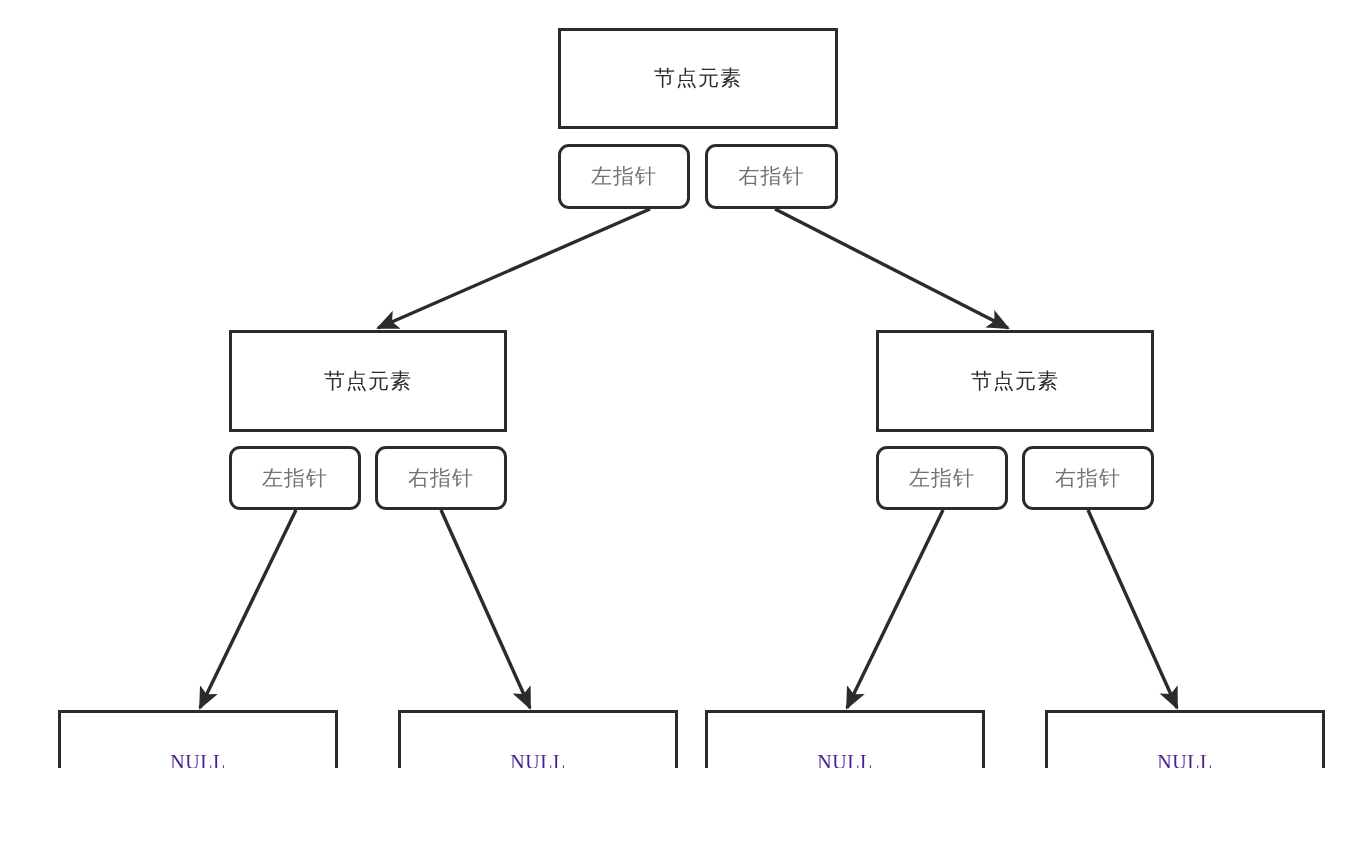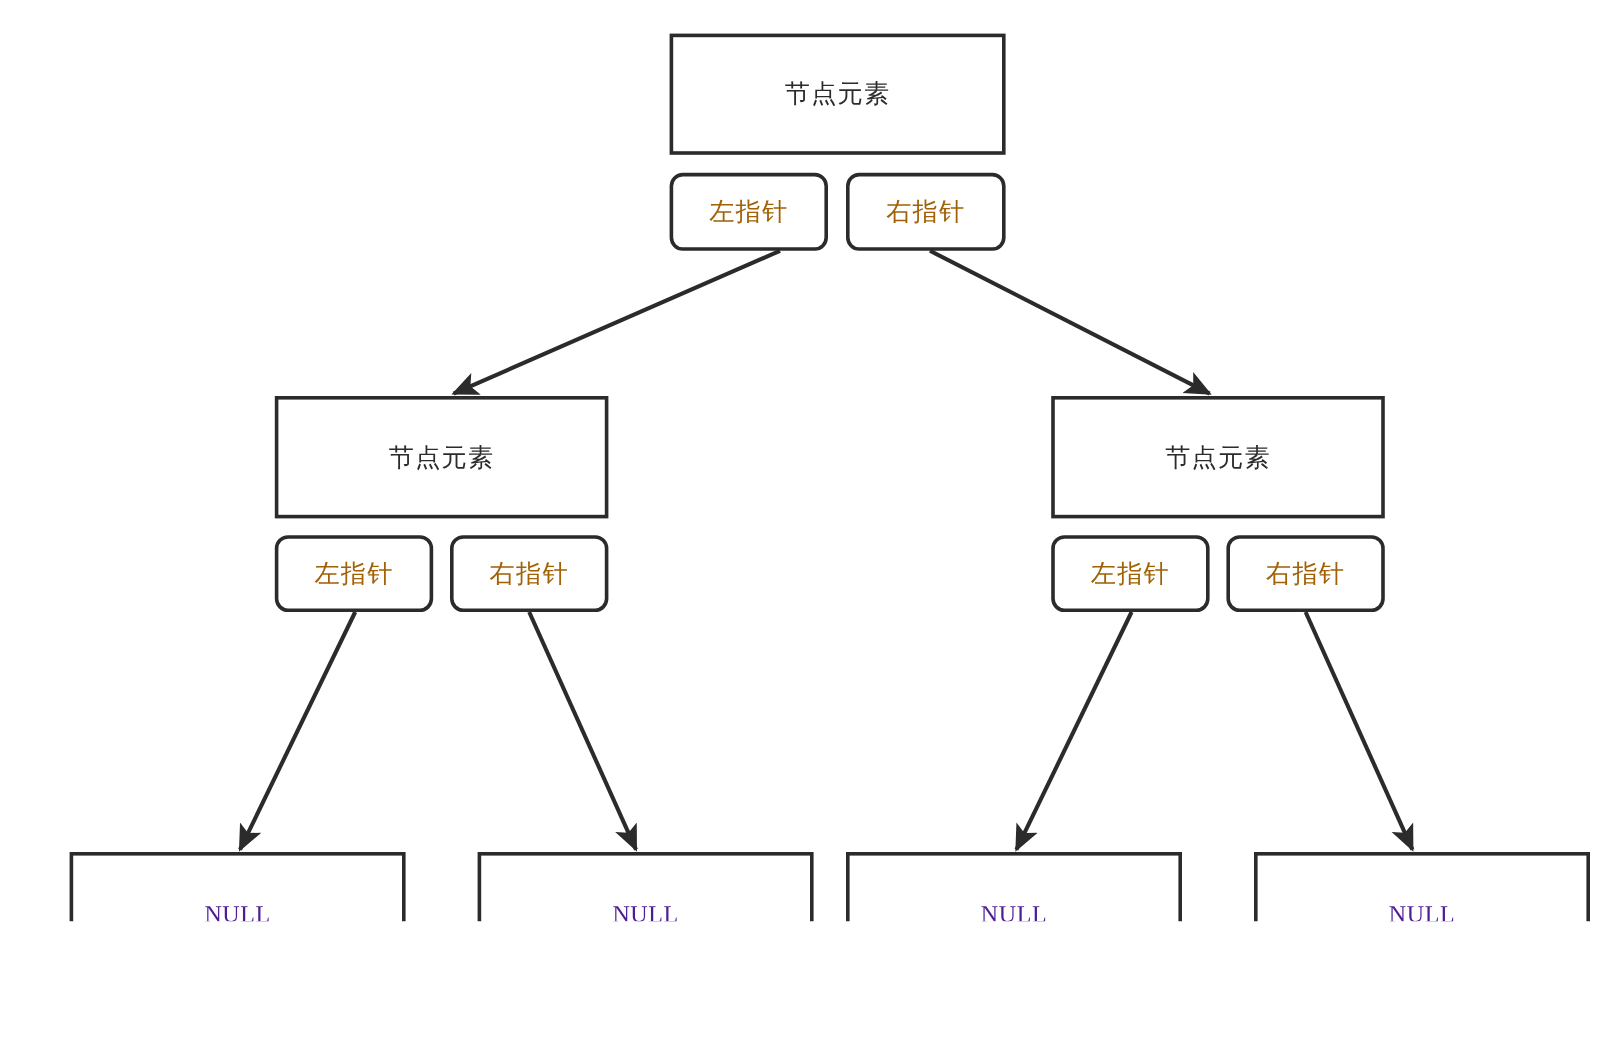--- a/index.html
+++ b/index.html
@@ -51,21 +51,21 @@
     border: 3px solid #2b2b2b;
     background: #ffffff;
     border-radius: 11px;
     display: flex;
     align-items: center;
     justify-content: center;
   }
   .ptr-box .label {
     font-family: "Liberation Serif", "DejaVu Serif", serif;
     font-size: 21px;
-    color: #a16207;
+    color: #737373;
     letter-spacing: 1px;
     line-height: 1;
   }
   .null-box {
     position: absolute;
     box-sizing: border-box;
     border: 3px solid #2b2b2b;
     background: #ffffff;
     display: flex;
     align-items: center;

